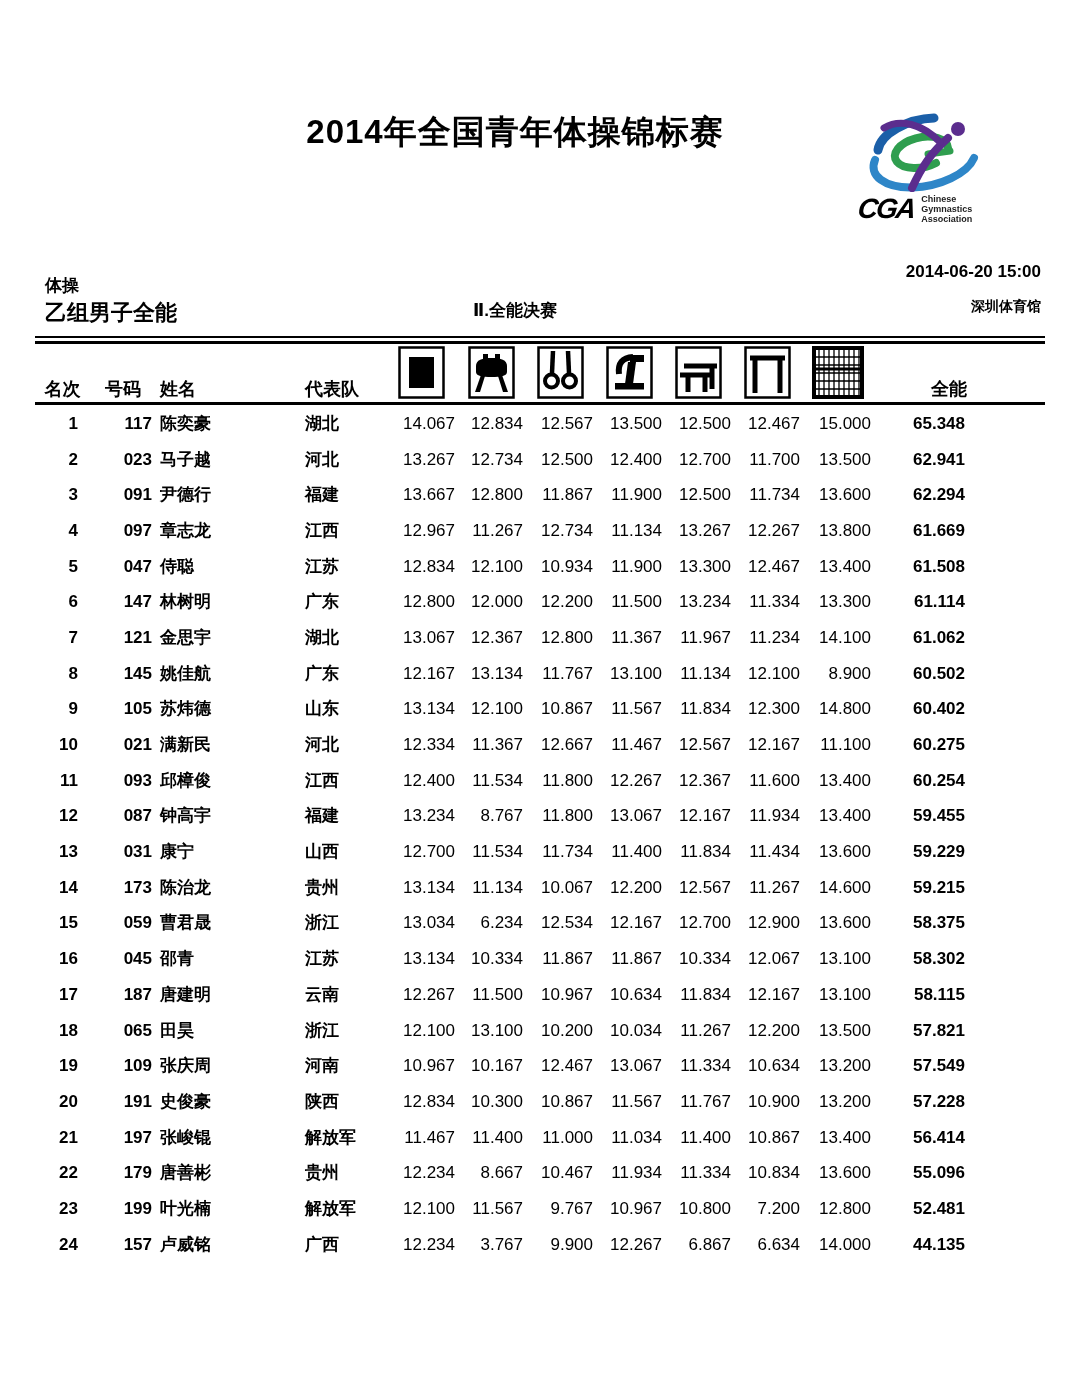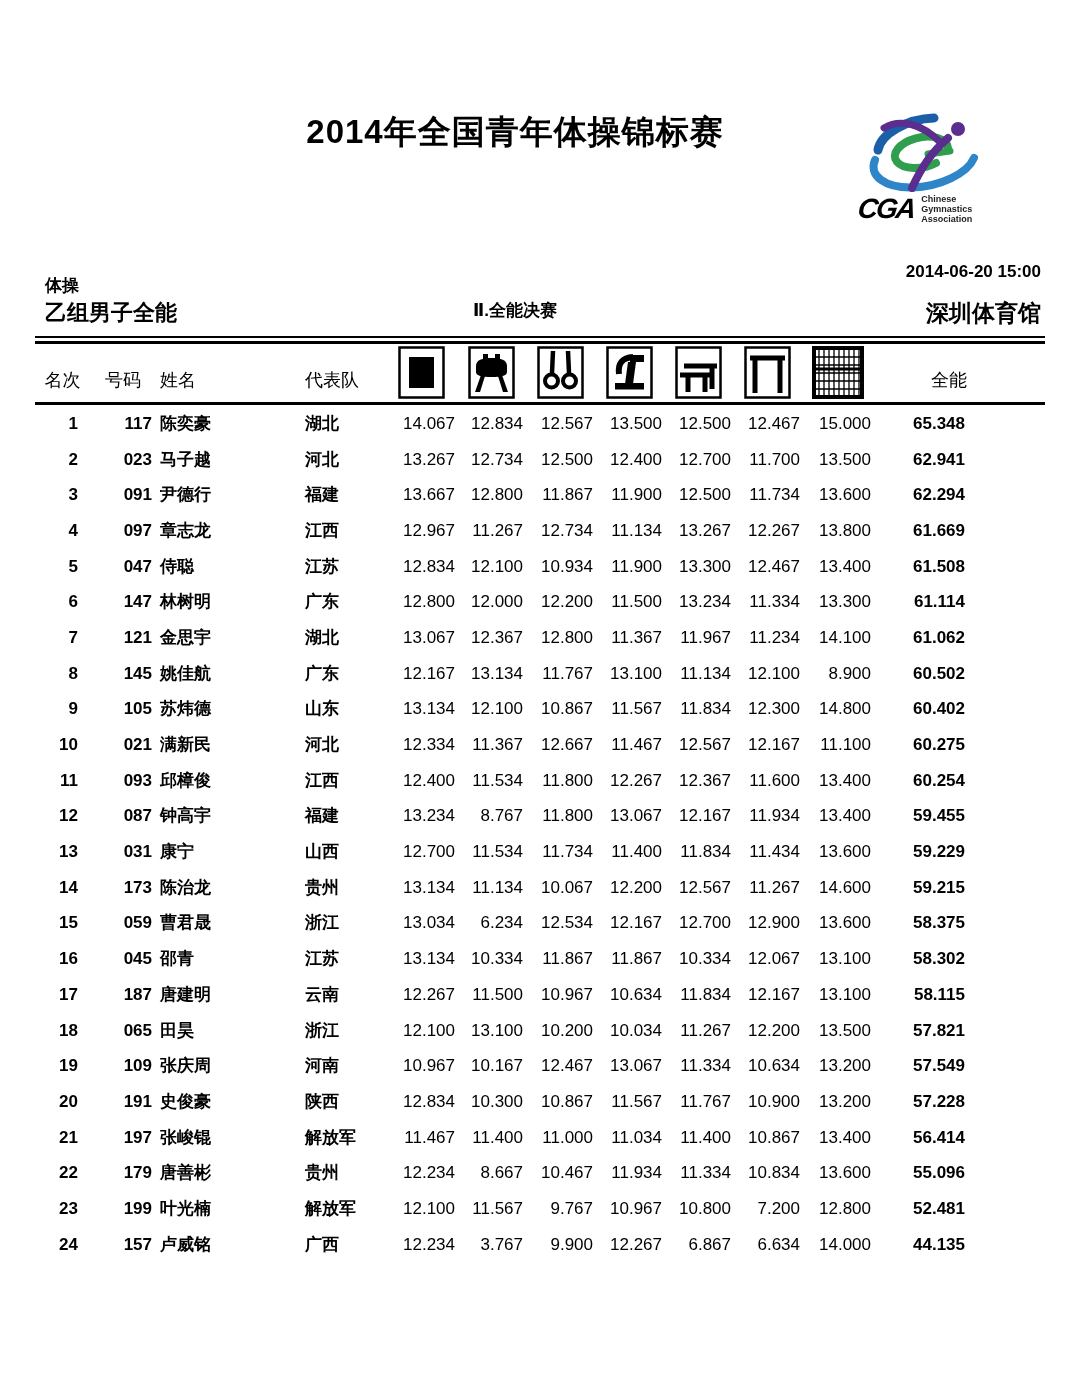--- a/index.html
+++ b/index.html
@@ -24,34 +24,34 @@
   .logo-lines span {
     font-size:9px; line-height:10px; font-weight:bold; color:#222;
   }
   
   .meta { position:absolute; top:252px; left:35px; width:1010px; height:82px; font-weight:bold; }
   .meta .sport    { position:absolute; left:10px;  top:22px;  font-size:17px; }
   .meta .group    { position:absolute; left:10px;  top:46px;  font-size:22px; }
   .meta .doc-title{ position:absolute; left:0; top:-2px; width:960px; text-align:center; font-size:29px; }
   .meta .phase    { position:absolute; left:0; top:47px; width:960px; text-align:center; font-size:17px; }
   .meta .datetime { position:absolute; right:4px; top:10px; font-size:17px; }
-  .meta .venue    { position:absolute; right:4px; top:46px; font-size:23px; }
+  .meta .venue    { position:absolute; right:4px; top:46px; font-size:14px; }
   
   .rule-double {
     position:absolute; top:336px; left:35px; width:1010px; height:8px;
     border-top:2px solid #000; border-bottom:3px solid #000;
   }
   .rule-thick { position:absolute; top:402px; left:35px; width:1010px; height:3px; background:#000; }
   
   .grid {
     display:grid;
     grid-template-columns:55px 66px 149px 80px 72px 68px 70px 69px 69px 69px 71px 94px;
   }
   .thead { position:absolute; top:345px; left:35px; width:1010px; height:56px; align-items:end; }
-  .thead .h { font-size:18px; font-weight:normal; padding-bottom:9px; }
+  .thead .h { font-size:18px; font-weight:bold; }
   .h-rank { text-align:center; }
   .h-no   { text-align:center; }
   .h-name { padding-left:4px; }
   .h-team { padding-left:0; }
   .h-total{ text-align:right; }
   .icon-cell { display:flex; justify-content:center; align-items:flex-end; padding-bottom:2px; }
   .appbox { display:block; }
   .tbody { position:absolute; top:406px; left:35px; width:1010px; }
   .row { height:35.7px; align-items:center; }
   .c { font-size:17px; line-height:20px; }

